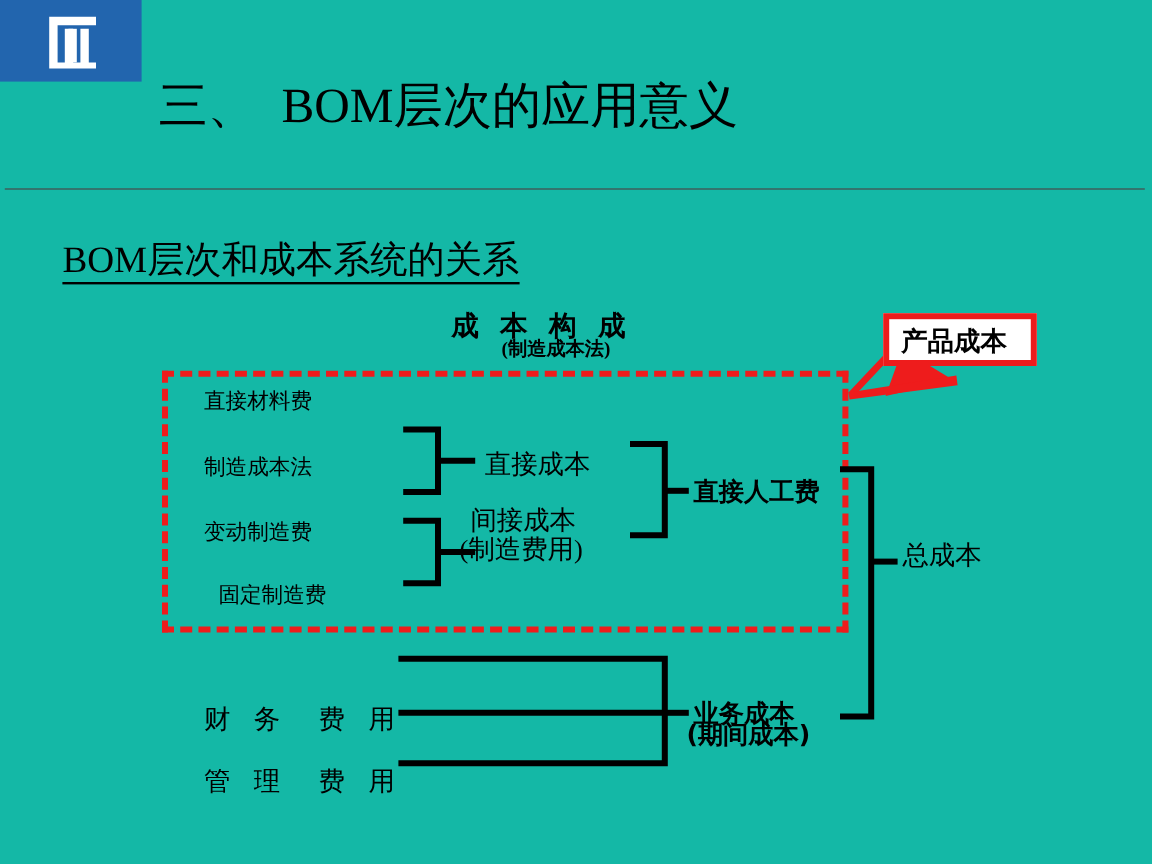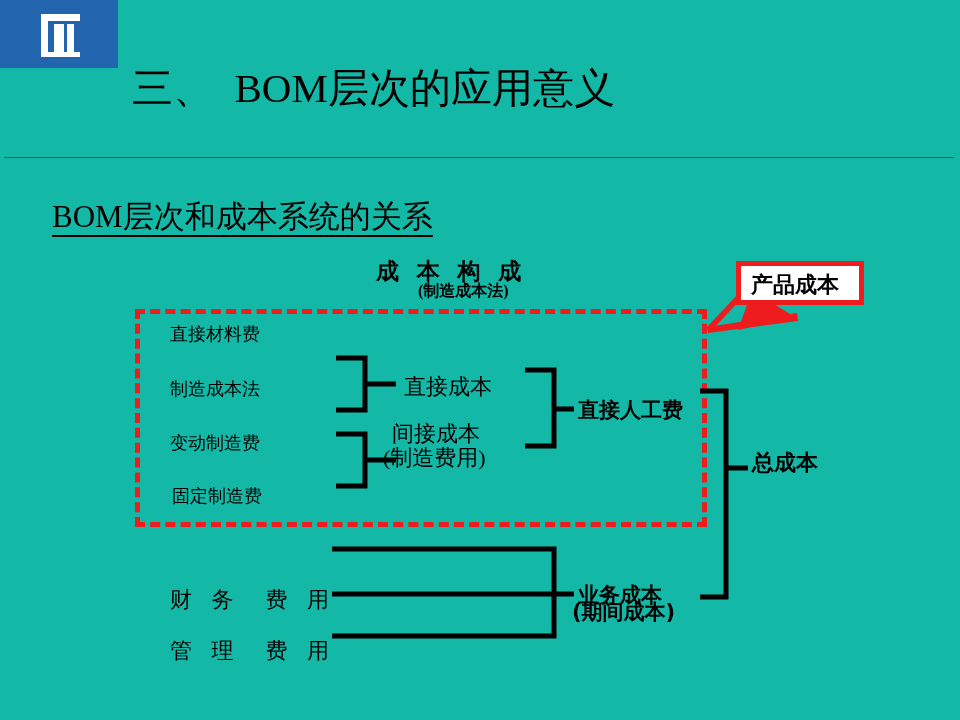--- a/index.html
+++ b/index.html
@@ -184,34 +184,34 @@
     <polygon points="17,72 107,58 108,66 18,78" fill="#EE1C1C"></polygon>
   </svg>
 
   <div id="callout-box">
     <div id="callout-label">产品成本</div>
   </div>
 
   <div class="cost-item" style="left:170px; top:325px;">直接材料费</div>
   <div class="cost-item" style="left:170px; top:380px;">制造成本法</div>
   <div class="cost-item" style="left:170px; top:434px;">变动制造费</div>
-  <div class="cost-item" style="left:172px; top:487px;">固定制造费</div>
+  <div class="cost-item" style="left:182px; top:487px;">固定制造费</div>
 
   <div class="period-item" style="left:170px; top:640px;">管 理  费 用</div>
   <div class="period-item" style="left:170px; top:589px;">财 务  费 用</div>
 
   <div class="mid-label" style="left:404px; top:363px;margin-top:13px;">直接成本</div>
   <div class="mid-label" style="left:392px; top:423px;">间接成本</div>
   <div class="mid-label" style="left:383px; top:447px;">(制造费用)</div>
 
   <div class="bold-label" style="left:578px; top:400px;">直接人工费</div>
   <div class="bold-label" style="left:578px; top:585px;">业务成本</div>
   <div class="bold-label" style="left:572px; top:602px;text-align:center;">(期间成本)</div>
 
-  <div class="serif-label" style="left:752px; top:452px;font-weight:bold;">总成本</div>
+  <div class="serif-label" style="left:752px; top:452px;">总成本</div>
 
   <svg id="connectors" viewBox="0 0 960 720">
     <g stroke="#000000" fill="none" stroke-width="5" stroke-linecap="butt">
 
       <path d="M336 358 L 365 358 L 365 410 L 336 410"></path>
       <path d="M365 384 L 396 384"></path>
 
       <path d="M336 434 L 365 434 L 365 486 L 336 486"></path>
       <path d="M365 460 L 396 460"></path>
 

